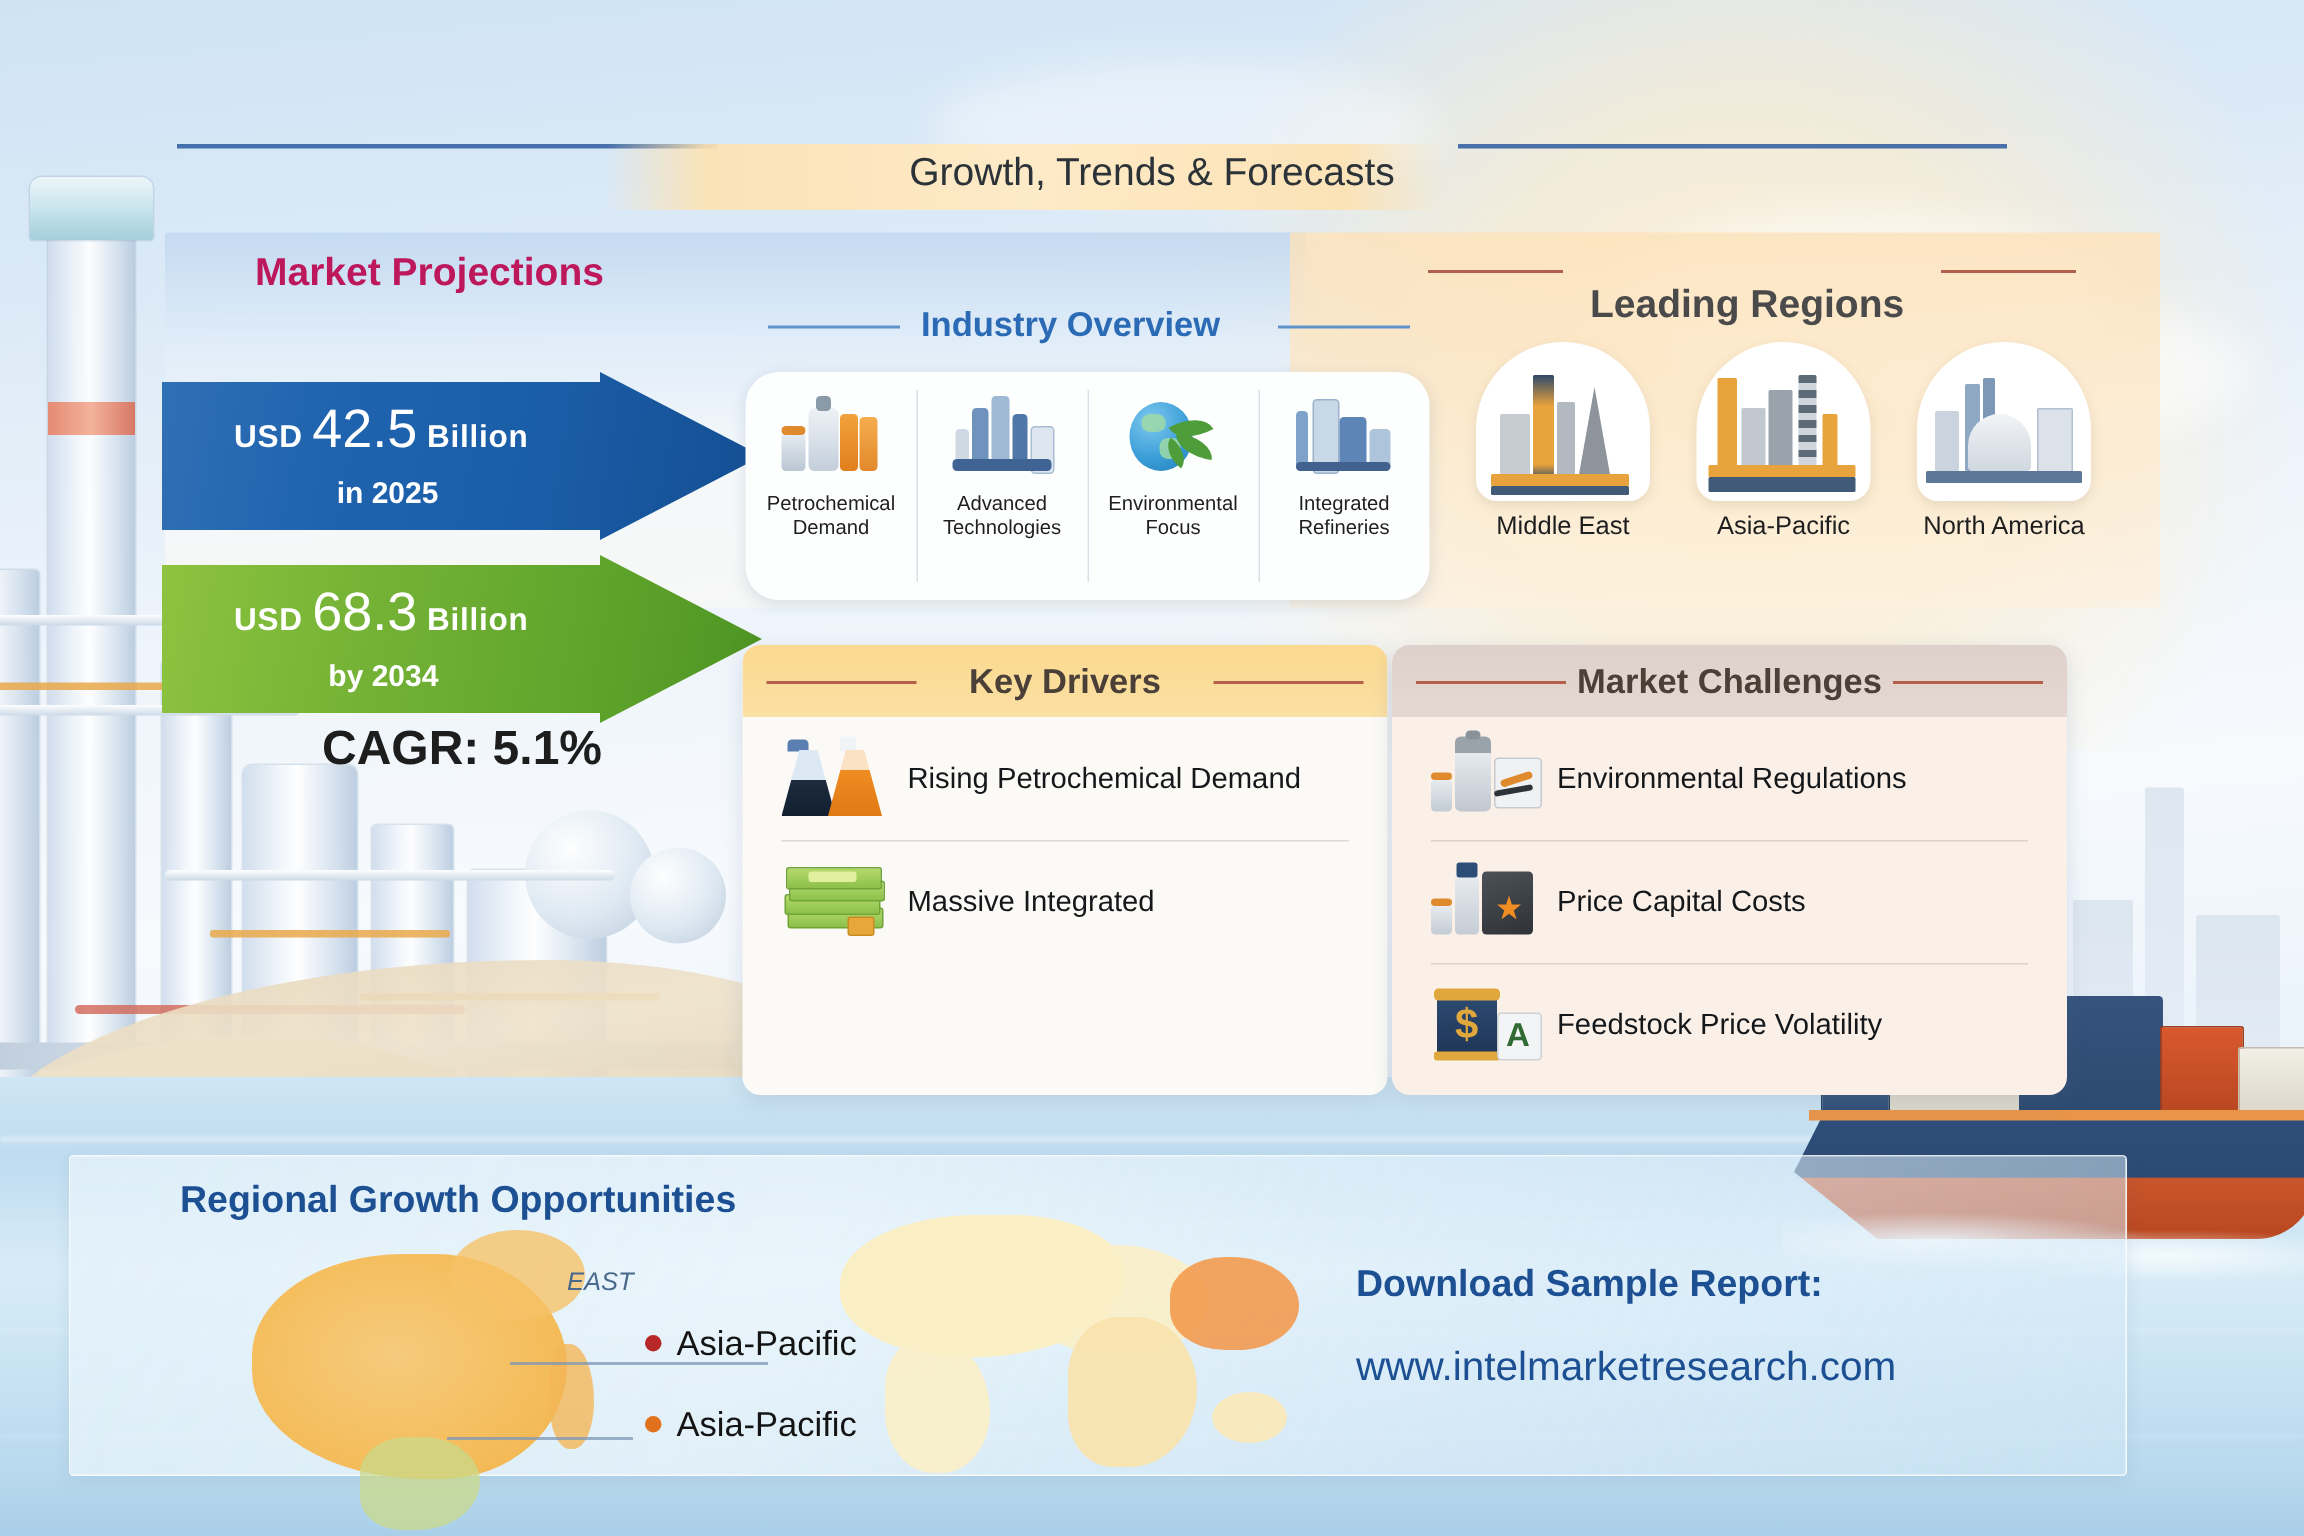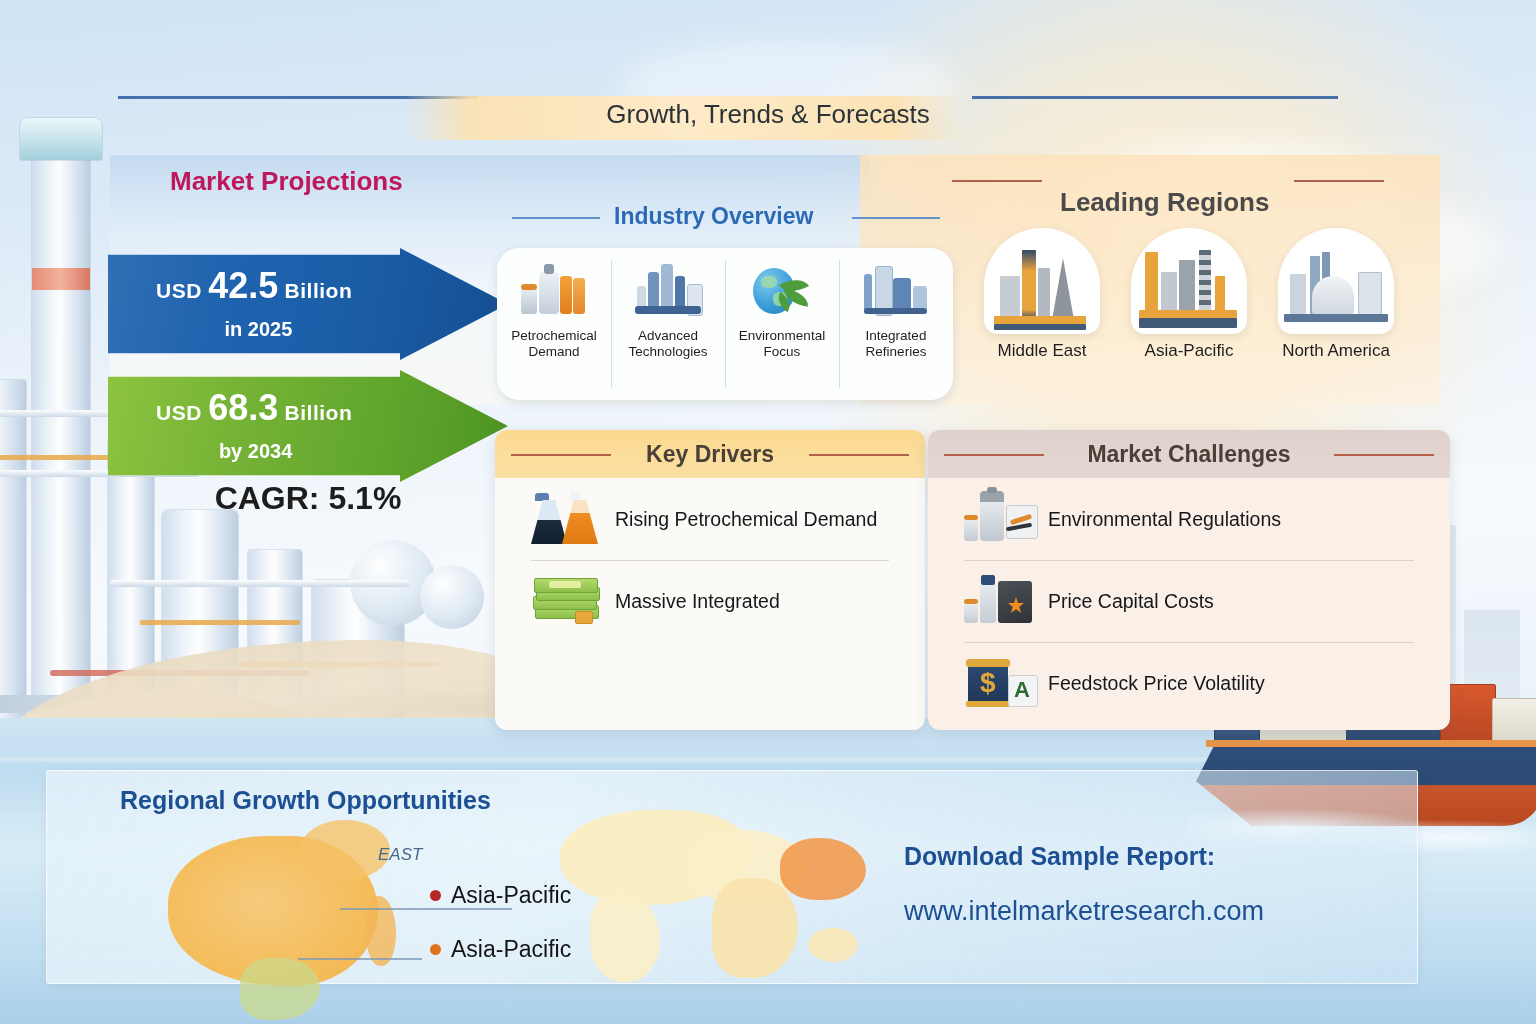--- a/index.html
+++ b/index.html
@@ -127,21 +127,21 @@
   .arrow-blue{
     left:108px;top:248px;width:400px;height:112px;
     background:linear-gradient(100deg,#2f6fb5 0%,#1f63ae 30%,#1b5ea8 60%,#144e92 100%);
   }
   .arrow-green{
     left:108px;top:370px;width:400px;height:112px;
     background:linear-gradient(100deg,#8dc33f 0%,#74b235 35%,#5fa52c 70%,#4d9322 100%);
   }
   .arrow-txt{padding-left:48px;line-height:1.02;}
   .arrow-l1{font-size:21px;font-weight:700;letter-spacing:.5px;}
-  .arrow-l1 .big{font-size:36px;font-weight:700;letter-spacing:0;}
+  .arrow-l1 .big{font-size:36px;font-weight:400;letter-spacing:0;}
   .arrow-l2{font-size:20px;font-weight:700;text-align:right;padding-right:60px;margin-top:14px;}
   .cagr{
     position:absolute;left:108px;top:480px;width:400px;text-align:center;
     font-size:32px;font-weight:600;color:#1d1d1d;
   }
 
   
   .card-industry{
     position:absolute;left:497px;top:248px;width:456px;height:152px;
     background:#fdfefe;border-radius:22px;
@@ -177,29 +177,29 @@
   }
   .region-lbl{font-size:17px;color:#1e1e1e;margin-top:7px;}
   .r1{left:984px;top:228px;}
   .r2{left:1131px;top:228px;}
   .r3{left:1278px;top:228px;}
   .plantbit{position:absolute;border-radius:1px;}
 
   
   .panel{position:absolute;border-radius:12px;box-shadow:0 4px 14px rgba(90,110,140,.18);overflow:hidden;}
   .panel-drivers{left:495px;top:430px;width:430px;height:300px;background:#fbfaf6;}
-  .panel-chal{left:928px;top:430px;width:522px;height:300px;background:#fbf0e8;}
+  .panel-chal{left:928px;top:430px;width:450px;height:300px;background:#fbf0e8;}
   .panel-head{height:48px;position:relative;display:flex;align-items:center;justify-content:center;}
   .ph-drivers{background:linear-gradient(180deg,#fbd98f,#fbe0a4);}
   .ph-chal{background:linear-gradient(180deg,#ded0ca,#e5d8d2);}
   .panel-title{font-size:23px;font-weight:700;color:#4a4038;}
   .ph-line{position:absolute;top:24px;height:2px;background:#b5604a;}
   .phl{left:16px;width:100px;}
   .phr{right:16px;width:100px;}
-  .rows{padding:0 20px;}
+  .rows{padding:0 10px;}
   .row{
     height:82px;display:flex;align-items:center;padding:0 14px;
     position:relative;
   }
   .row + .row::before{
     content:"";position:absolute;left:16px;right:16px;top:0;height:1px;background:rgba(140,130,120,.28);
   }
   .row-ic{width:78px;height:64px;position:relative;flex:0 0 78px;}
   .row-lbl{font-size:19.5px;color:#15181b;margin-left:8px;}
 

